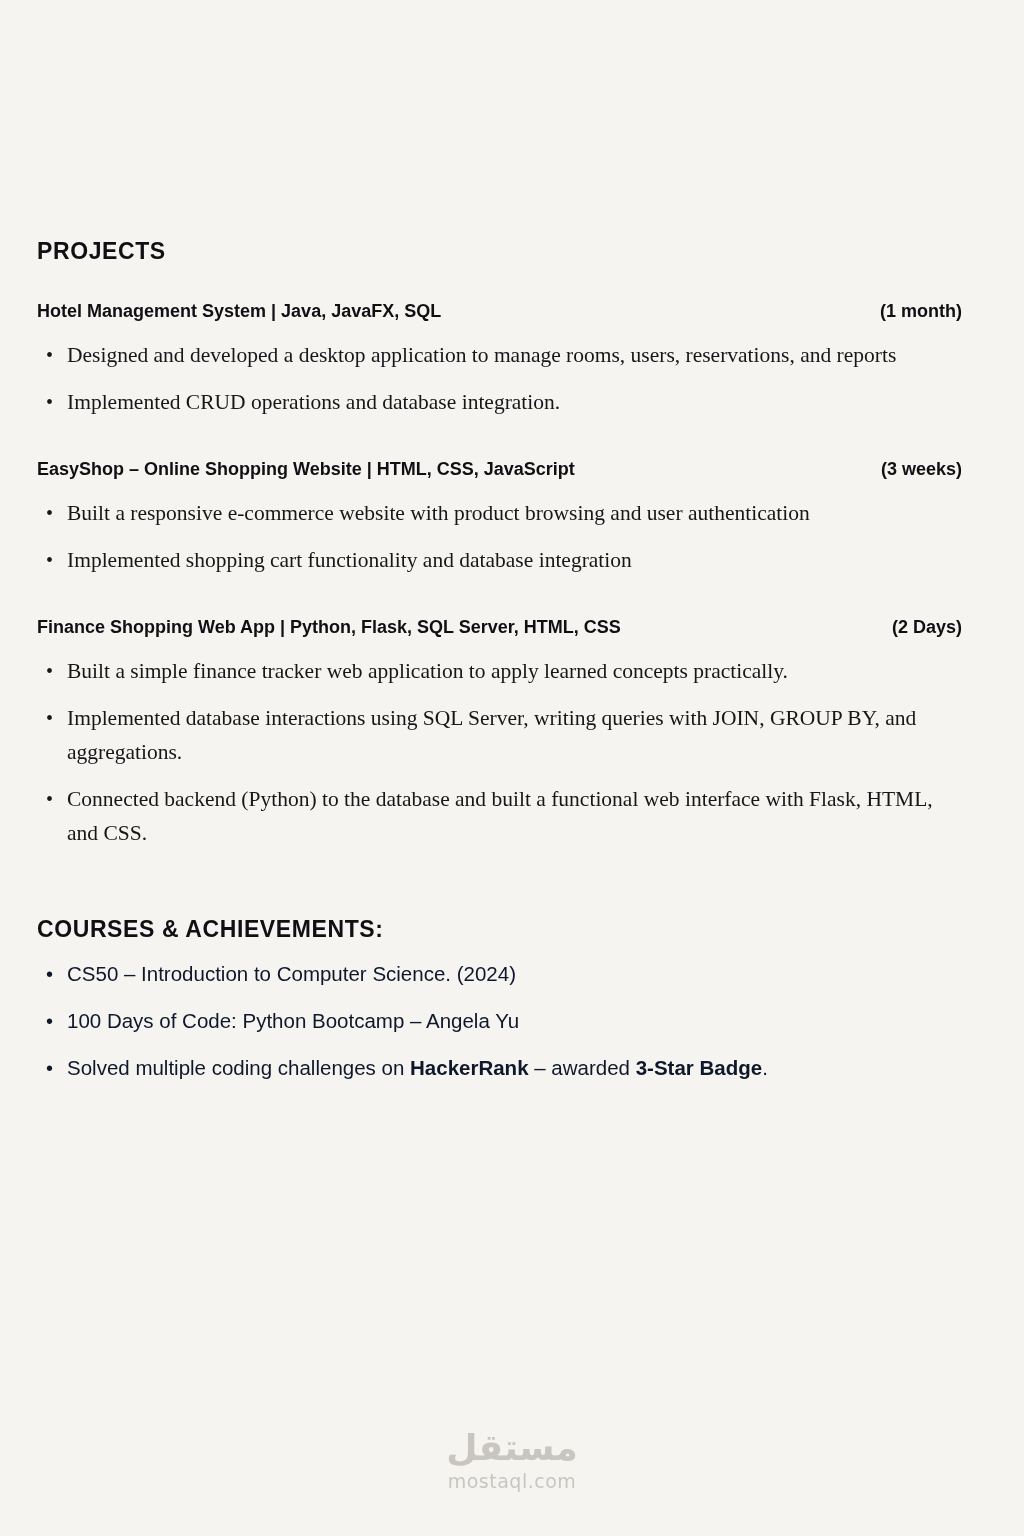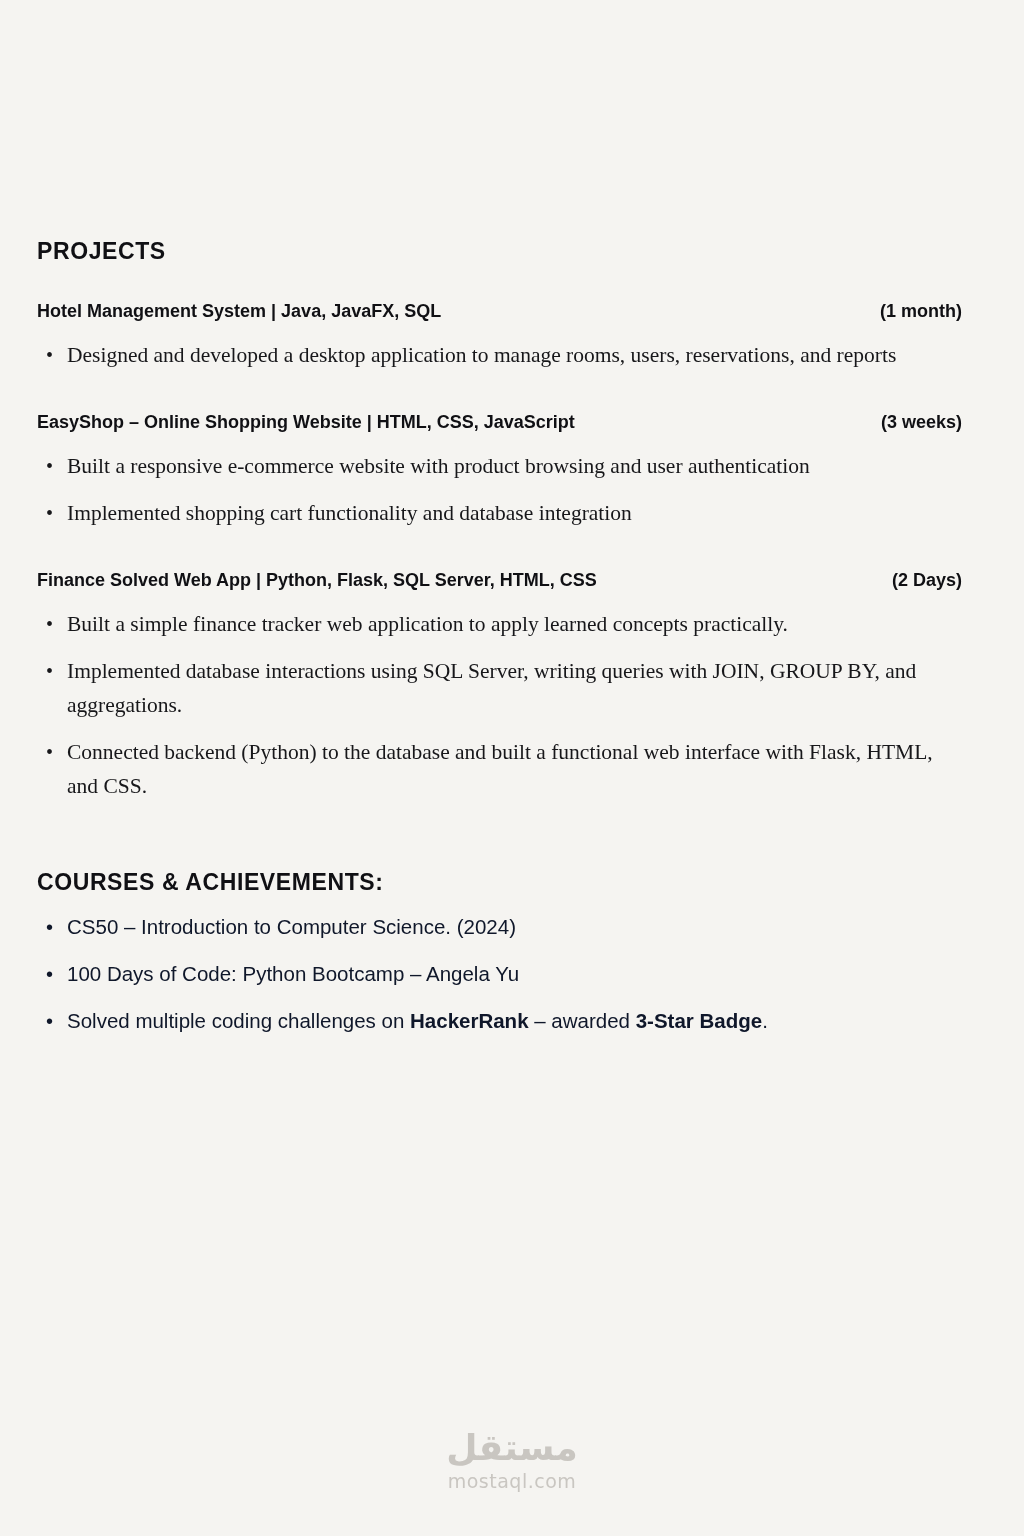--- a/index.html
+++ b/index.html
@@ -92,37 +92,38 @@
 
   <h2 class="section-heading">PROJECTS</h2>
 
   <div class="project">
     <div class="project-header">
       <span class="project-title">Hotel Management System | Java, JavaFX, SQL</span>
       <span class="project-duration">(1 month)</span>
     </div>
     <ul class="bullets">
       <li>Designed and developed a desktop application to manage rooms, users, reservations, and reports</li>
+      <li>Implemented CRUD operations and database integration.</li>
     </ul>
   </div>
 
   <div class="project">
     <div class="project-header">
       <span class="project-title">EasyShop – Online Shopping Website | HTML, CSS, JavaScript</span>
       <span class="project-duration">(3 weeks)</span>
     </div>
     <ul class="bullets">
       <li>Built a responsive e-commerce website with product browsing and user authentication</li>
       <li>Implemented shopping cart functionality and database integration</li>
     </ul>
   </div>
 
   <div class="project">
     <div class="project-header">
-      <span class="project-title">Finance Solved Web App | Python, Flask, SQL Server, HTML, CSS</span>
+      <span class="project-title">Finance Shopping Web App | Python, Flask, SQL Server, HTML, CSS</span>
       <span class="project-duration">(2 Days)</span>
     </div>
     <ul class="bullets">
       <li>Built a simple finance tracker web application to apply learned concepts practically.</li>
       <li>Implemented database interactions using SQL Server, writing queries with JOIN, GROUP BY, and aggregations.</li>
       <li>Connected backend (Python) to the database and built a functional web interface with Flask, HTML, and CSS.</li>
     </ul>
   </div>
 
   <div class="courses-section">

